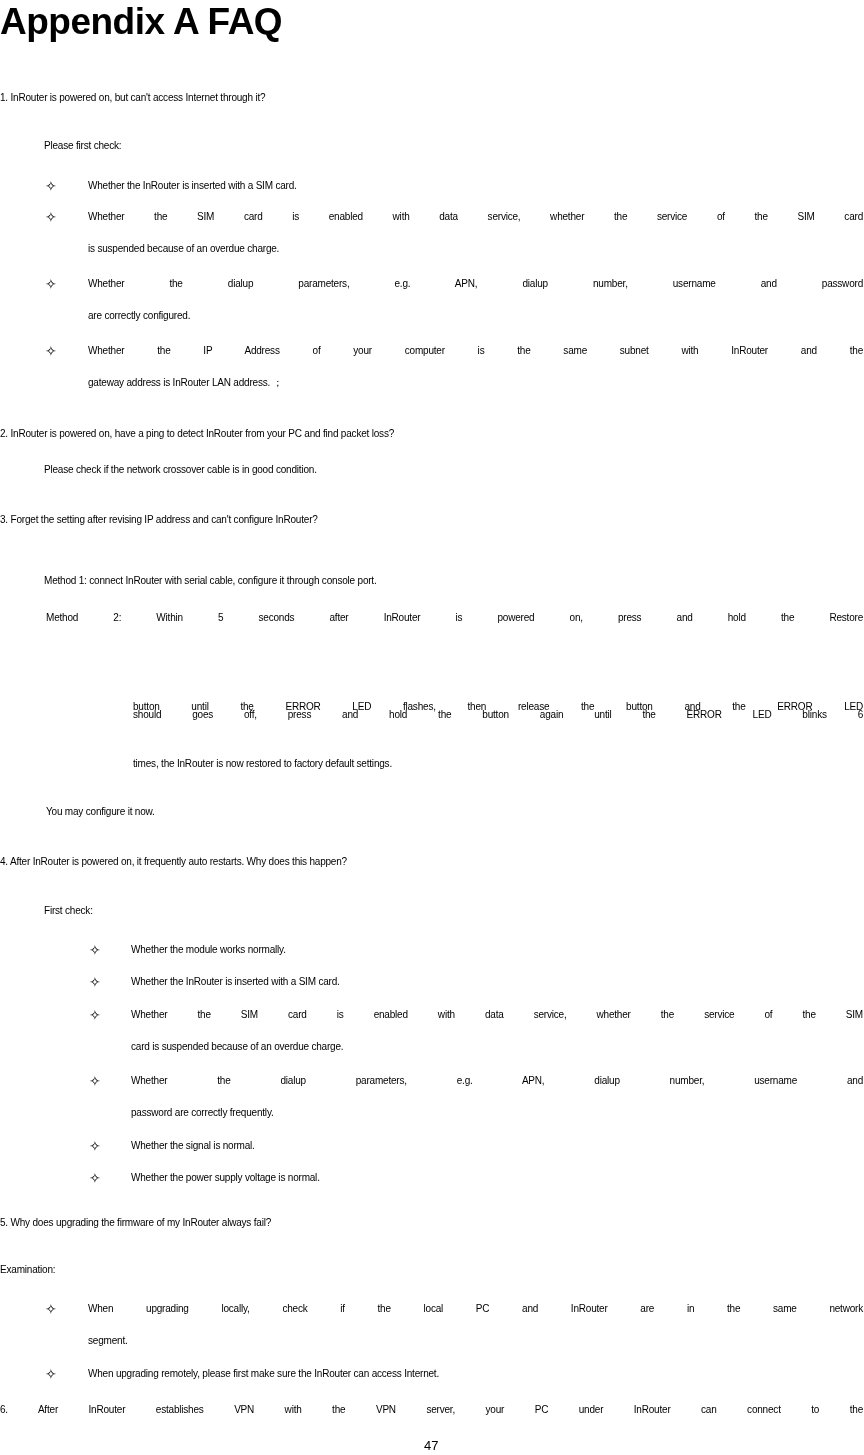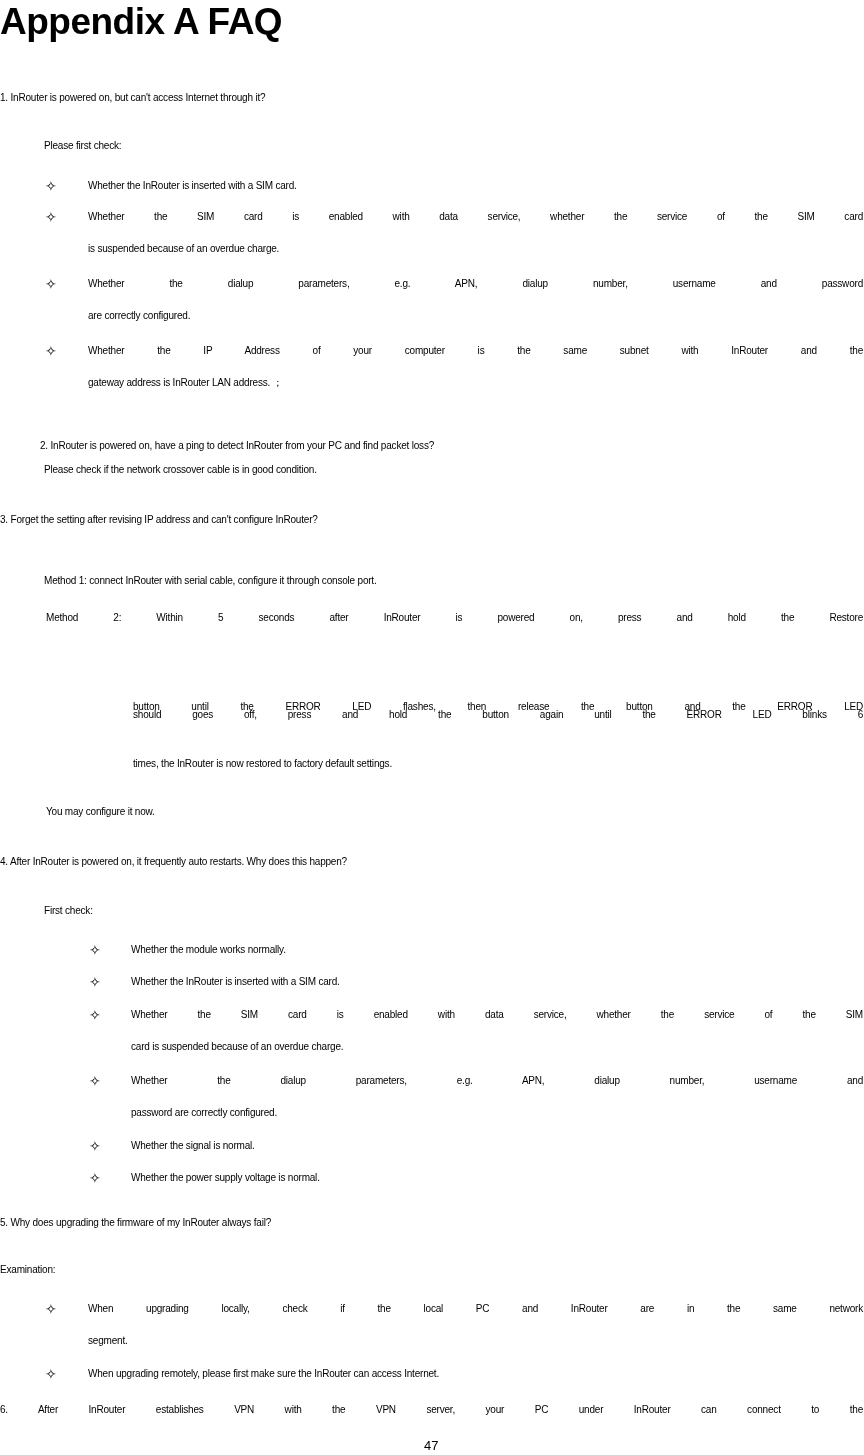--- a/index.html
+++ b/index.html
@@ -33,21 +33,21 @@
 <div class="abs t" style="left:88px;top:239px;">is suspended because of an overdue charge.</div>
 
 <span class="abs bullet" style="left:45px;top:274px;">✧</span>
 <div class="abs t just" style="left:88px;top:274px;width:775px;">Whether the dialup parameters, e.g.      APN, dialup number, username and password</div>
 <div class="abs t" style="left:88px;top:306px;">are correctly configured.</div>
 
 <span class="abs bullet" style="left:45px;top:341px;">✧</span>
 <div class="abs t just" style="left:88px;top:341px;width:775px;">Whether the IP Address of your computer is the same subnet with InRouter and the</div>
 <div class="abs t" style="left:88px;top:373px;">gateway address is InRouter LAN address. ；</div>
 
-<div class="abs t" style="left:0;top:436px;padding-left:40px;">2. InRouter is powered on, have a ping to detect InRouter from your PC and find packet loss?</div>
+<div class="abs t" style="left:0;top:424px;">2. InRouter is powered on, have a ping to detect InRouter from your PC and find packet loss?</div>
 <div class="abs t" style="left:44px;top:460px;">Please check if the network crossover cable is in good condition.</div>
 
 <div class="abs t" style="left:0;top:510px;">3. Forget the setting after revising IP address and can't configure InRouter?</div>
 <div class="abs t" style="left:44px;top:571px;">Method 1: connect InRouter with serial cable, configure it through console port.</div>
 <div class="abs t just" style="left:46px;top:608px;width:817px;">Method 2: Within 5 seconds after InRouter is powered on, press and hold the Restore</div>
 <div class="abs t just" style="left:133px;top:657px;width:730px;margin-top:40px;">button until the ERROR LED flashes, then release the button and the ERROR LED</div>
 <div class="abs t just" style="left:133px;top:705px;width:730px;">should goes off, press and hold the button again until the ERROR LED blinks 6</div>
 <div class="abs t" style="left:133px;top:754px;">times, the InRouter is now restored to factory default settings.</div>
 <div class="abs t" style="left:46px;top:802px;">You may configure it now.</div>
 
@@ -59,21 +59,21 @@
 
 <span class="abs bullet" style="left:89px;top:972px;">✧</span>
 <div class="abs t" style="left:131px;top:972px;">Whether the InRouter is inserted with a SIM card.</div>
 
 <span class="abs bullet" style="left:89px;top:1005px;">✧</span>
 <div class="abs t just" style="left:131px;top:1005px;width:732px;">Whether the SIM card is enabled with data service, whether the service of the SIM</div>
 <div class="abs t" style="left:131px;top:1037px;">card is suspended because of an overdue charge.</div>
 
 <span class="abs bullet" style="left:89px;top:1071px;">✧</span>
 <div class="abs t just" style="left:131px;top:1071px;width:732px;">Whether the dialup parameters, e.g.      APN, dialup number, username and</div>
-<div class="abs t" style="left:131px;top:1103px;">password are correctly configured.</div>
+<div class="abs t" style="left:131px;top:1103px;">password are correctly frequently.</div>
 
 <span class="abs bullet" style="left:89px;top:1136px;">✧</span>
 <div class="abs t" style="left:131px;top:1136px;">Whether the signal is normal.</div>
 
 <span class="abs bullet" style="left:89px;top:1168px;">✧</span>
 <div class="abs t" style="left:131px;top:1168px;">Whether the power supply voltage is normal.</div>
 
 <div class="abs t" style="left:0;top:1213px;">5. Why does upgrading the firmware of my InRouter always fail?</div>
 <div class="abs t" style="left:0;top:1260px;">Examination:</div>
 

